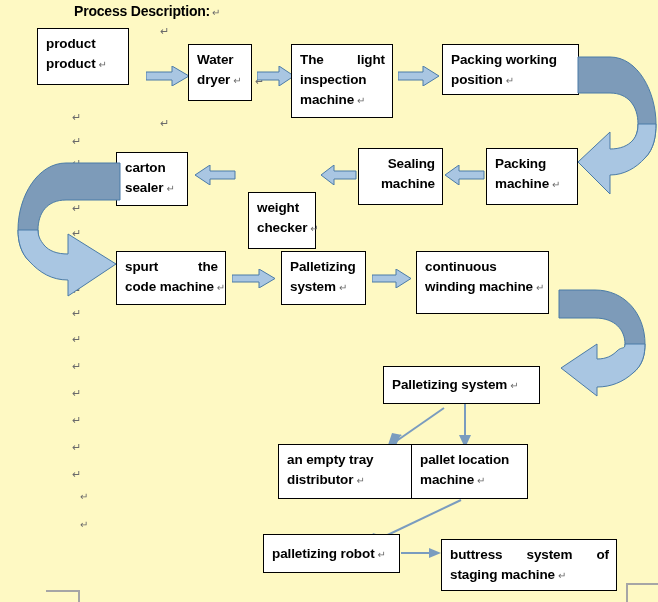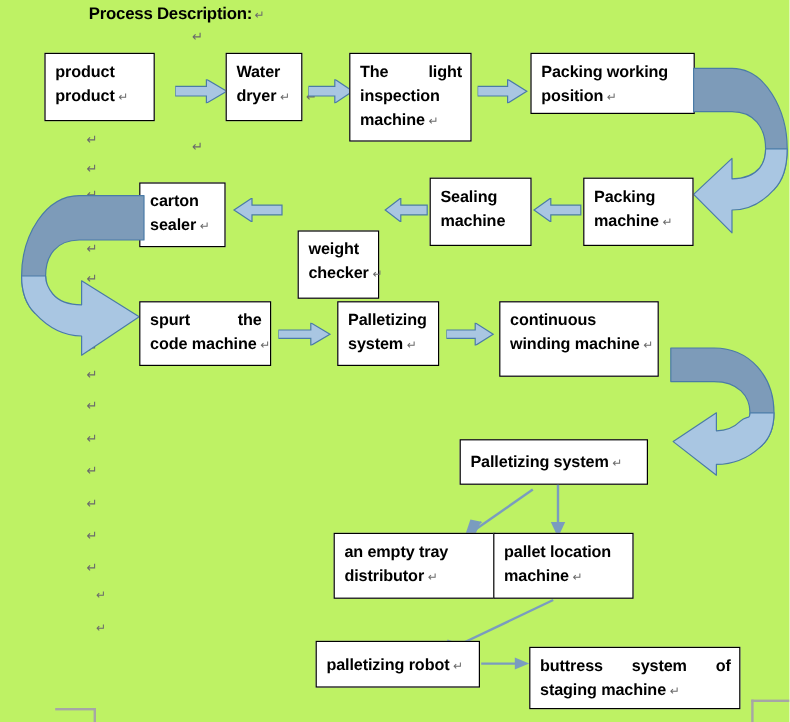--- a/index.html
+++ b/index.html
@@ -8,21 +8,21 @@
     padding: 0;
     background: #ffffff;
   }
   body {
     font-family: "Liberation Sans", sans-serif;
   }
   #page {
     position: relative;
     width: 658px;
     height: 602px;
-    background: #bef264;
+    background: #fef9c3;
     overflow: hidden;
   }
   .pagetitle {
     position: absolute;
     left: 74px;
     top: 3px;
     font-size: 14px;
     font-weight: bold;
     color: #000000;
     letter-spacing: -0.2px;
@@ -111,21 +111,21 @@
   <div class="pilcrow" style="left:72px;top:308px;">↵</div>
   <div class="pilcrow" style="left:72px;top:334px;">↵</div>
   <div class="pilcrow" style="left:72px;top:361px;">↵</div>
   <div class="pilcrow" style="left:72px;top:388px;">↵</div>
   <div class="pilcrow" style="left:72px;top:415px;">↵</div>
   <div class="pilcrow" style="left:72px;top:442px;">↵</div>
   <div class="pilcrow" style="left:72px;top:469px;">↵</div>
   <div class="pilcrow small" style="left:80px;top:492px;">↵</div>
   <div class="pilcrow small" style="left:80px;top:520px;">↵</div>
 
-  <div class="node" style="left:37px;top:44px;width:92px;height:57px;">
+  <div class="node" style="left:37px;top:28px;width:92px;height:57px;">
     <span class="ln">product</span>
     <span class="ln"><span>product</span><span class="pm">↵</span></span>
   </div>
 
   <div class="blockarrow" style="left:146px;top:66px;">
     <svg width="44" height="20" viewBox="0 0 44 20">
       <polygon points="0,6 26,6 26,0 43,10 26,20 26,14 0,14" fill="#a9c6e2" stroke="#4a7ba7" stroke-width="1"></polygon>
     </svg>
   </div>
 
@@ -177,21 +177,21 @@
     <span class="ln">Packing</span>
     <span class="ln"><span>machine</span><span class="pm">↵</span></span>
   </div>
 
   <div class="blockarrow" style="left:444px;top:165px;">
     <svg width="41" height="20" viewBox="0 0 41 20">
       <polygon points="40,6 15,6 15,0 1,10 15,20 15,14 40,14" fill="#a9c6e2" stroke="#4a7ba7" stroke-width="1"></polygon>
     </svg>
   </div>
 
-  <div class="node" style="left:358px;top:148px;width:85px;height:57px;">
+  <div class="node" style="left:358px;top:148px;width:85px;height:57px;text-align:right;">
     <span class="ln">Sealing</span>
     <span class="ln">machine</span>
   </div>
 
   <div class="blockarrow" style="left:320px;top:165px;">
     <svg width="37" height="20" viewBox="0 0 37 20">
       <polygon points="36,6 14,6 14,0 1,10 14,20 14,14 36,14" fill="#a9c6e2" stroke="#4a7ba7" stroke-width="1"></polygon>
     </svg>
   </div>
 

